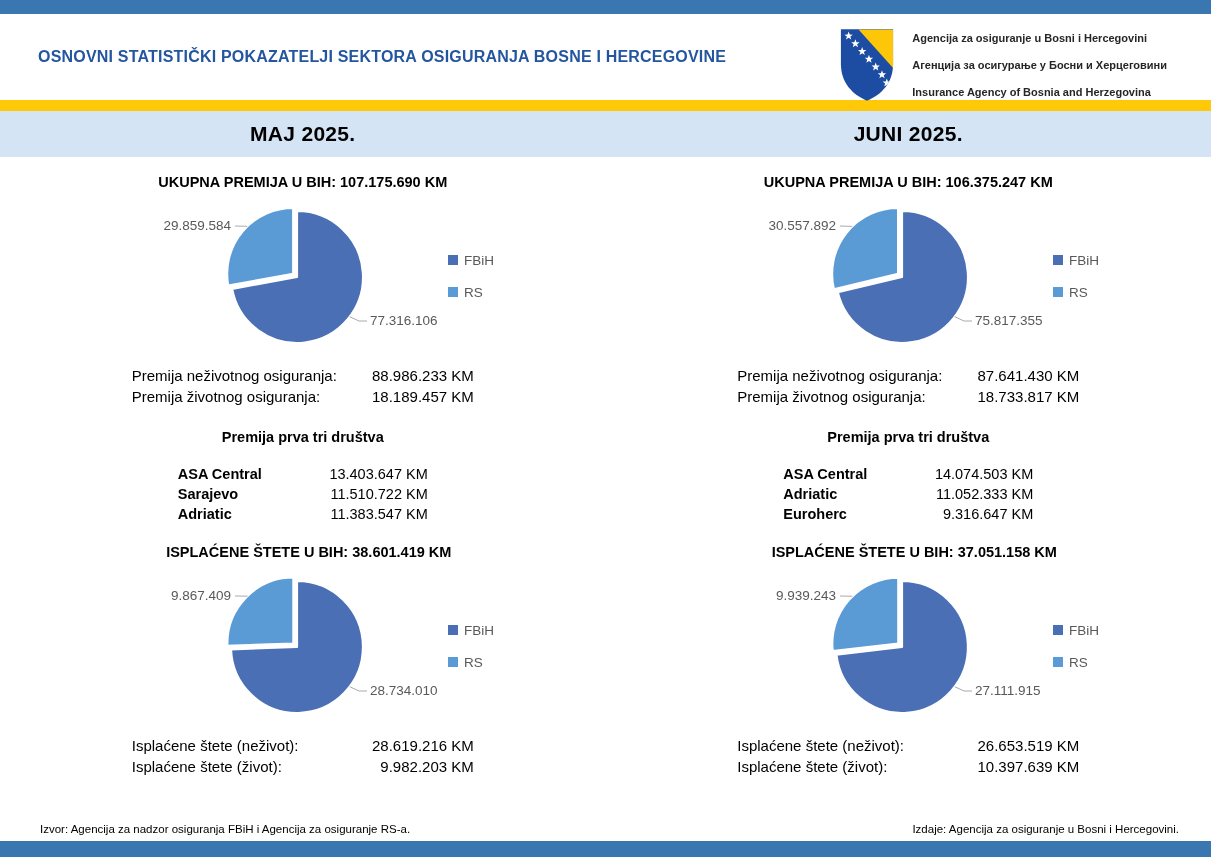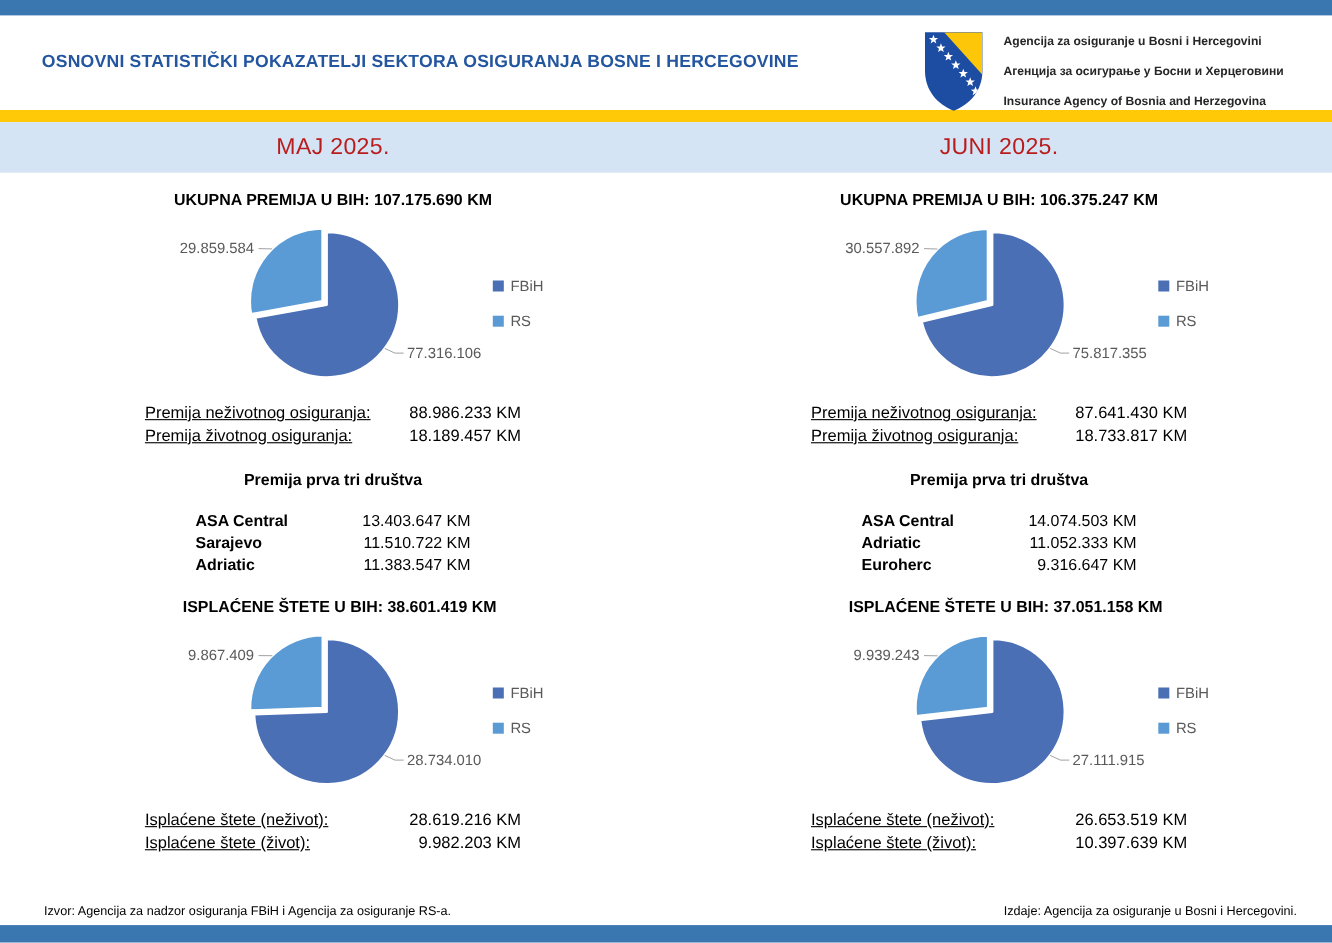--- a/index.html
+++ b/index.html
@@ -17,31 +17,31 @@
     flex:1; padding-left:38px; font-size:16px; font-weight:bold;
     color:#2456A0; letter-spacing:0.2px;
   }
   .logo { display:flex; align-items:center; padding-right:44px;margin-top:16px; }
   .logo svg { flex:0 0 auto; }
   .logo-text { margin-left:16px; }
   .logo-text div { font-size:11px; font-weight:bold; color:#262626; line-height:27px; white-space:nowrap; }
 
   .period-band { height:46px; background:#D5E4F4; display:flex; }
   .period-cell { width:50%; display:flex; align-items:center; justify-content:center; }
-  .period-cell span { font-size:21px; font-weight:normal; color:#b91c1c; letter-spacing:0.3px; }
+  .period-cell span { font-size:21px; font-weight:bold; color:#000000; letter-spacing:0.3px; }
 
   .content { display:flex; }
   .column { width:605.5px; }
 
   .section-title { margin-top:15px; text-align:center; font-size:14.5px; font-weight:bold; color:#000; line-height:20px; }
   .pie-svg { display:block; margin:5px auto 0 auto; }
 
   .kv-block { width:342px; margin:8px auto 0 auto; }
   .kv-row { display:flex; justify-content:space-between; font-size:15px; line-height:21px; color:#000; }
-  .kv-label { text-align:left;text-decoration:underline; }
+  .kv-label { text-align:left; }
   .kv-value { text-align:right; }
 
   .sub-title { margin-top:20px; text-align:center; font-size:14.5px; font-weight:bold; line-height:20px; }
   .top3 { width:250px; margin:17px auto 0 auto; }
   .top3-row { display:flex; justify-content:space-between; font-size:14.5px; line-height:20px; }
   .top3-name { font-weight:bold; }
   .top3-value { text-align:right; }
 
   .claims-title { margin-top:18px;margin-left:12px; }
 

